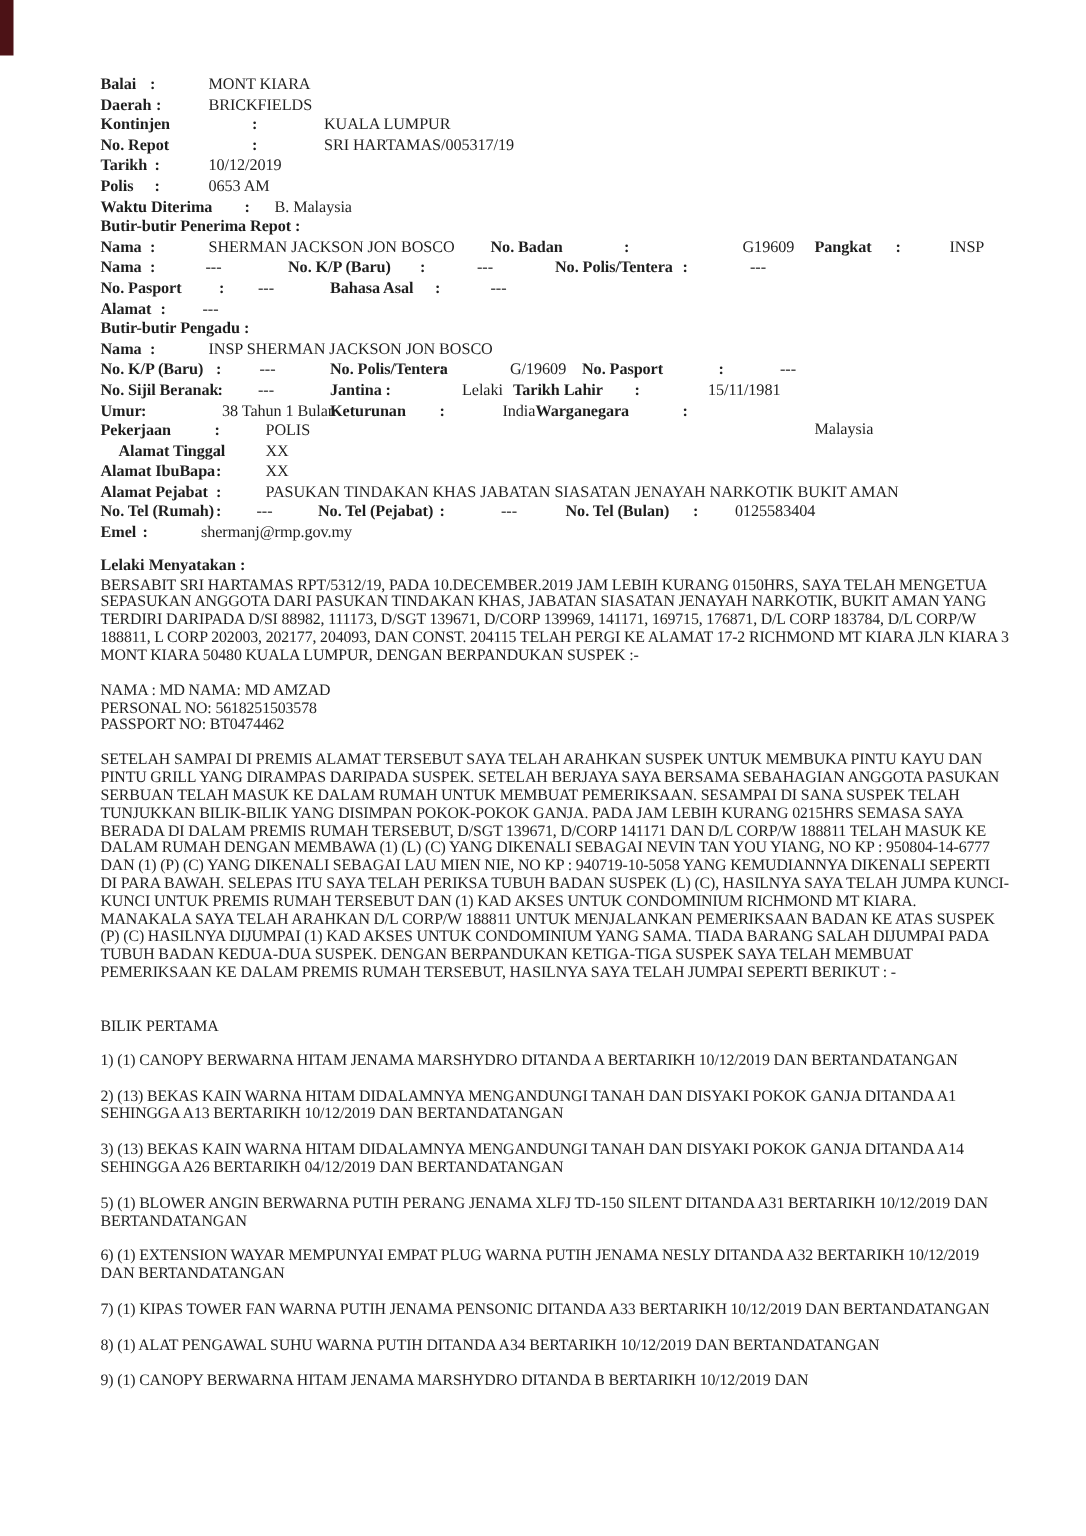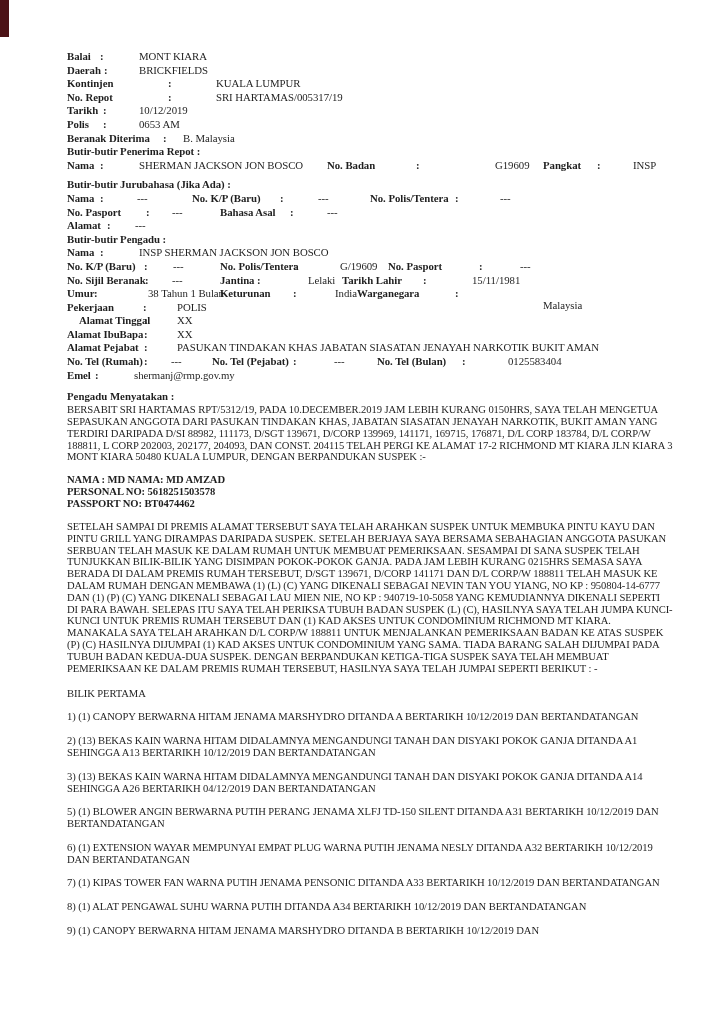--- a/index.html
+++ b/index.html
@@ -25,24 +25,24 @@
   .kvrow .seg{position:absolute;top:0;}
   .kvrow .b{font-weight:bold;}
   
   .stmt-label{
     font-weight:bold;font-size:10.8px;margin-top:8px;margin-bottom:2px;
   }
   .para{
     font-size:10.6px;line-height:11.8px;letter-spacing:-0.1px;
     margin:0 0 11px 0;width:606px;
   }
-  .suspect-block{margin:0 0 11px 0;font-weight:bold;}
+  .suspect-block{margin:0 0 11px 0;}
   .suspect-line{font-size:10.6px;line-height:11.9px;letter-spacing:-0.1px;}
   .room-heading{
-    font-size:10.6px;letter-spacing:-0.1px;margin:14px 0 12px 0;
+    font-size:10.6px;letter-spacing:-0.1px;margin:24px 0 12px 0;
   }
   .item{
     font-size:10.6px;line-height:11.8px;letter-spacing:-0.1px;
     margin:0 0 12px 0;width:606px;
   }
 </style>
 </head>
 <body>
 
 <div class="page">
@@ -74,40 +74,37 @@
           <span class="seg b" style="left: 0px;">Tarikh</span>
           <span class="seg b" style="left: 36px;">:</span>
           <span class="seg" style="left: 72px;">10/12/2019</span>
         </div>
         <div class="kvrow">
           <span class="seg b" style="left: 0px;">Polis</span>
           <span class="seg b" style="left: 36px;">:</span>
           <span class="seg" style="left: 72px;">0653 AM</span>
         </div>
         <div class="kvrow">
-          <span class="seg b" style="left: 0px;">Beranak Diterima</span>
+          <span class="seg b" style="left: 0px;">Waktu Diterima</span>
           <span class="seg b" style="left: 96px;">:</span>
           <span class="seg" style="left: 116px;">B. Malaysia</span>
         </div>
         <div class="kvrow">
           <span class="seg b" style="left: 0px;">Butir-butir Penerima Repot :</span>
         </div>
         <div class="kvrow">
           <span class="seg b" style="left: 0px;">Nama</span>
           <span class="seg b" style="left: 33px;">:</span>
           <span class="seg" style="left: 72px;">SHERMAN JACKSON JON BOSCO</span>
           <span class="seg b" style="left: 260px;">No. Badan</span>
           <span class="seg b" style="left: 349px;">:</span>
           <span class="seg" style="left: 428px;">G19609</span>
           <span class="seg b" style="left: 476px;">Pangkat</span>
           <span class="seg b" style="left: 530px;">:</span>
           <span class="seg" style="left: 566px;">INSP</span>
-        </div>
-        <div class="kvrow" style="margin-top: 6px;">
-          <span class="seg b" style="left: 0px;">Butir-butir Jurubahasa (Jika Ada) :</span>
         </div>
         <div class="kvrow">
           <span class="seg b" style="left: 0px;">Nama</span>
           <span class="seg b" style="left: 33px;">:</span>
           <span class="seg" style="left: 70px;">---</span>
           <span class="seg b" style="left: 125px;">No. K/P (Baru)</span>
           <span class="seg b" style="left: 213px;">:</span>
           <span class="seg" style="left: 251px;">---</span>
           <span class="seg b" style="left: 303px;">No. Polis/Tentera</span>
           <span class="seg b" style="left: 388px;">:</span>
@@ -189,30 +186,30 @@
         </div>
         <div class="kvrow">
           <span class="seg b" style="left: 0px;">No. Tel (Rumah)</span>
           <span class="seg b" style="left: 77px;">:</span>
           <span class="seg" style="left: 104px;">---</span>
           <span class="seg b" style="left: 145px;">No. Tel (Pejabat)</span>
           <span class="seg b" style="left: 226px;">:</span>
           <span class="seg" style="left: 267px;">---</span>
           <span class="seg b" style="left: 310px;">No. Tel (Bulan)</span>
           <span class="seg b" style="left: 395px;">:</span>
-          <span class="seg" style="left: 441px;">0125583404</span>
+          <span class="seg" style="left: 423px;">0125583404</span>
         </div>
         <div class="kvrow">
           <span class="seg b" style="left: 0px;">Emel</span>
           <span class="seg b" style="left: 28px;">:</span>
           <span class="seg" style="left: 67px;">shermanj@rmp.gov.my</span>
         </div>
       </div>
 
-    <div class="stmt-label">Pengadu Menyatakan :</div>
+    <div class="stmt-label">Lelaki Menyatakan :</div>
 
     <div class="para">BERSABIT SRI HARTAMAS RPT/5312/19, PADA 10.DECEMBER.2019 JAM LEBIH KURANG 0150HRS, SAYA TELAH MENGETUA SEPASUKAN ANGGOTA DARI PASUKAN TINDAKAN KHAS, JABATAN SIASATAN JENAYAH NARKOTIK, BUKIT AMAN YANG TERDIRI DARIPADA D/SI 88982, 111173, D/SGT 139671, D/CORP 139969, 141171, 169715, 176871, D/L CORP 183784, D/L CORP/W 188811, L CORP 202003, 202177, 204093, DAN CONST. 204115 TELAH PERGI KE ALAMAT 17-2 RICHMOND MT KIARA JLN KIARA 3 MONT KIARA 50480 KUALA LUMPUR, DENGAN BERPANDUKAN SUSPEK :-</div>
 
     <div class="suspect-block">
         <div class="suspect-line">NAMA : MD NAMA: MD AMZAD</div>
         <div class="suspect-line">PERSONAL NO: 5618251503578</div>
         <div class="suspect-line">PASSPORT NO: BT0474462</div>
       </div>
 
     <div class="para">SETELAH SAMPAI DI PREMIS ALAMAT TERSEBUT SAYA TELAH ARAHKAN SUSPEK UNTUK MEMBUKA PINTU KAYU DAN PINTU GRILL YANG DIRAMPAS DARIPADA SUSPEK. SETELAH BERJAYA SAYA BERSAMA SEBAHAGIAN ANGGOTA PASUKAN SERBUAN TELAH MASUK KE DALAM RUMAH UNTUK MEMBUAT PEMERIKSAAN. SESAMPAI DI SANA SUSPEK TELAH TUNJUKKAN BILIK-BILIK YANG DISIMPAN POKOK-POKOK GANJA. PADA JAM LEBIH KURANG 0215HRS SEMASA SAYA BERADA DI DALAM PREMIS RUMAH TERSEBUT, D/SGT 139671, D/CORP 141171 DAN D/L CORP/W 188811 TELAH MASUK KE DALAM RUMAH DENGAN MEMBAWA (1) (L) (C) YANG DIKENALI SEBAGAI NEVIN TAN YOU YIANG, NO KP : 950804-14-6777 DAN (1) (P) (C) YANG DIKENALI SEBAGAI LAU MIEN NIE, NO KP : 940719-10-5058 YANG KEMUDIANNYA DIKENALI SEPERTI DI PARA BAWAH. SELEPAS ITU SAYA TELAH PERIKSA TUBUH BADAN SUSPEK (L) (C), HASILNYA SAYA TELAH JUMPA KUNCI-KUNCI UNTUK PREMIS RUMAH TERSEBUT DAN (1) KAD AKSES UNTUK CONDOMINIUM RICHMOND MT KIARA. MANAKALA SAYA TELAH ARAHKAN D/L CORP/W 188811 UNTUK MENJALANKAN PEMERIKSAAN BADAN KE ATAS SUSPEK (P) (C) HASILNYA DIJUMPAI (1) KAD AKSES UNTUK CONDOMINIUM YANG SAMA. TIADA BARANG SALAH DIJUMPAI PADA TUBUH BADAN KEDUA-DUA SUSPEK. DENGAN BERPANDUKAN KETIGA-TIGA SUSPEK SAYA TELAH MEMBUAT PEMERIKSAAN KE DALAM PREMIS RUMAH TERSEBUT, HASILNYA SAYA TELAH JUMPAI SEPERTI BERIKUT : -</div>

